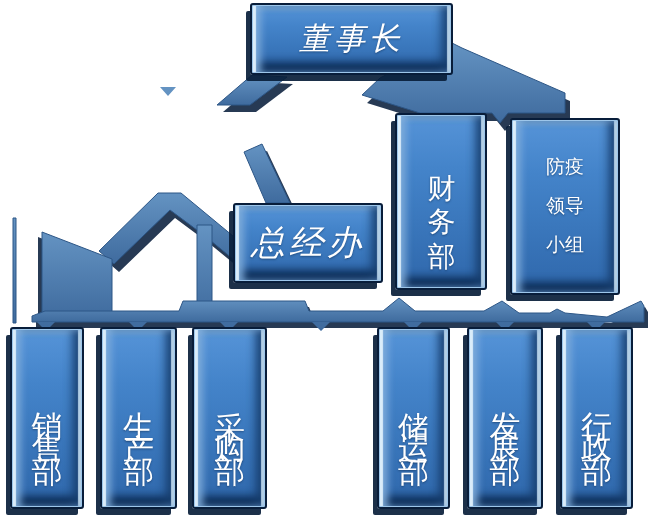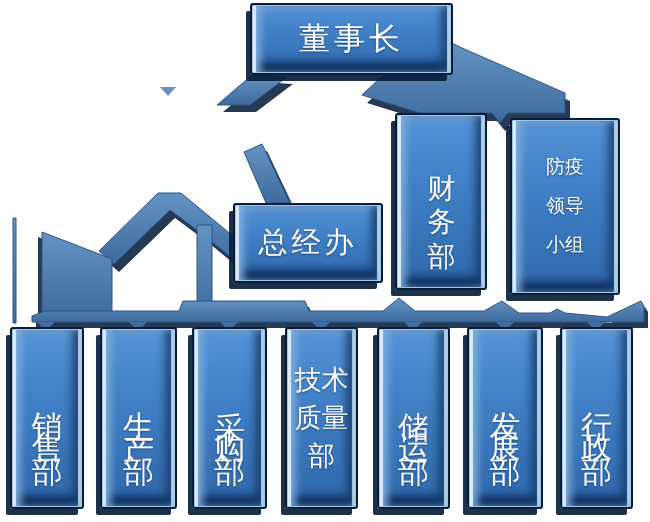--- a/index.html
+++ b/index.html
@@ -22,21 +22,21 @@
       inset 4px 0 1px rgba(223,240,252,.95),
       inset 9px 0 7px rgba(134,179,224,.85),
       inset -4px 0 1px rgba(205,230,248,.85),
       inset -10px 0 8px rgba(23,62,110,.85),
       inset 0 5px 5px rgba(125,175,222,.85),
       inset 0 -11px 9px rgba(10,40,80,.9);
     display:flex;align-items:center;justify-content:center;
     color:#ffffff;
     box-sizing:border-box;
   }
-  .hlabel{font-size:31px;letter-spacing:4px;white-space:nowrap;text-shadow:0 1px 2px rgba(10,35,70,.5);}
+  .hlabel{font-size:31px;letter-spacing:4px;white-space:nowrap;text-shadow:0 1px 2px rgba(10,35,70,.5);font-style:italic;}
   .vlabel{
     writing-mode:vertical-rl;text-orientation:upright;
     font-size:31px;letter-spacing:21px;line-height:1;
     text-shadow:0 1px 2px rgba(10,35,70,.5);
   }
   .vlabel.fin{font-size:28px;letter-spacing:33px;}
   .wraplabel{
     font-size:27px;line-height:1.42;text-align:center;width:58px;
     text-shadow:0 1px 2px rgba(10,35,70,.5);
   }
@@ -101,43 +101,40 @@
       <use href="#p-nubs" stroke="none"></use>
     </g>
   </svg>
 
   <div class="nbox" id="node-chairman">
     <span class="hlabel">董事长</span>
   </div>
 
 
   <div class="nbox" id="node-gmo">
-    <span class="hlabel" style="font-size:29px">总经办</span>
+    <span class="hlabel" style="font-size:34px">总经办</span>
   </div>
 
   <div class="nbox" id="node-finance">
     <span class="vlabel fin">财务部</span>
   </div>
 
   <div class="nbox" id="node-epidemic">
     <span class="wraplabel epi">防疫领导小组</span>
   </div>
 
   <div class="nbox dept" id="dept-0">
     <span class="vlabel">销售部</span>
   </div>
   <div class="nbox dept" id="dept-1">
     <span class="vlabel">生产部</span>
   </div>
   <div class="nbox dept" id="dept-2">
     <span class="vlabel">采购部</span>
   </div>
-  <div class="nbox dept" id="dept-3">
-    <span class="wraplabel">技术质量部</span>
-  </div>
   <div class="nbox dept" id="dept-4">
     <span class="vlabel">储运部</span>
   </div>
   <div class="nbox dept" id="dept-5">
     <span class="vlabel">发展部</span>
   </div>
   <div class="nbox dept" id="dept-6">
     <span class="vlabel">行政部</span>
   </div>
 

